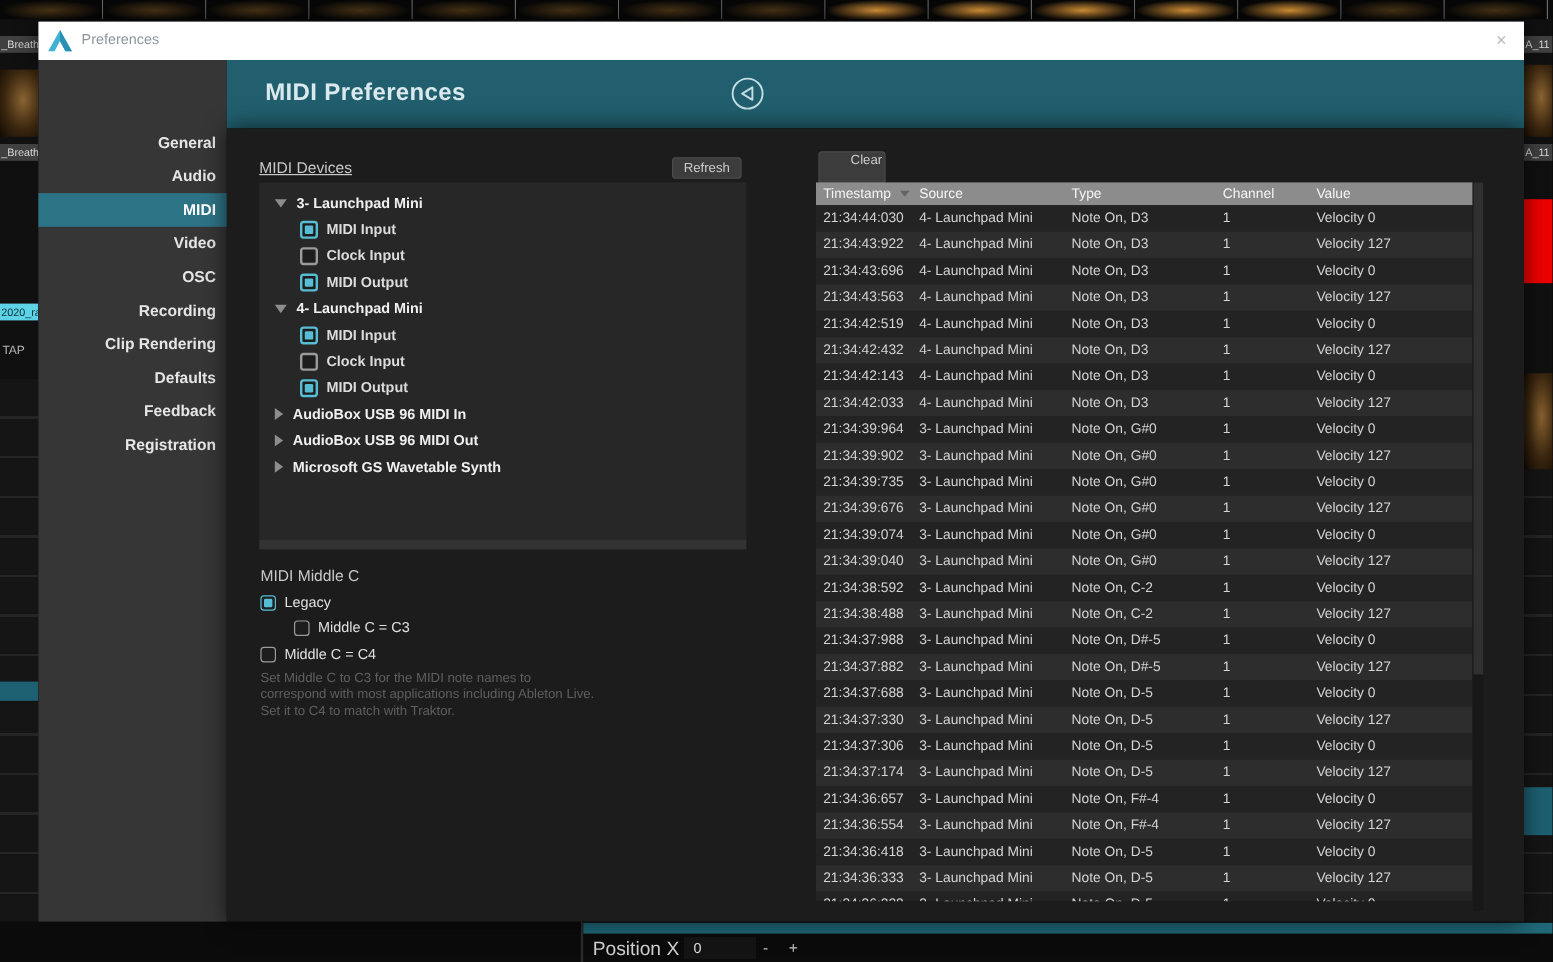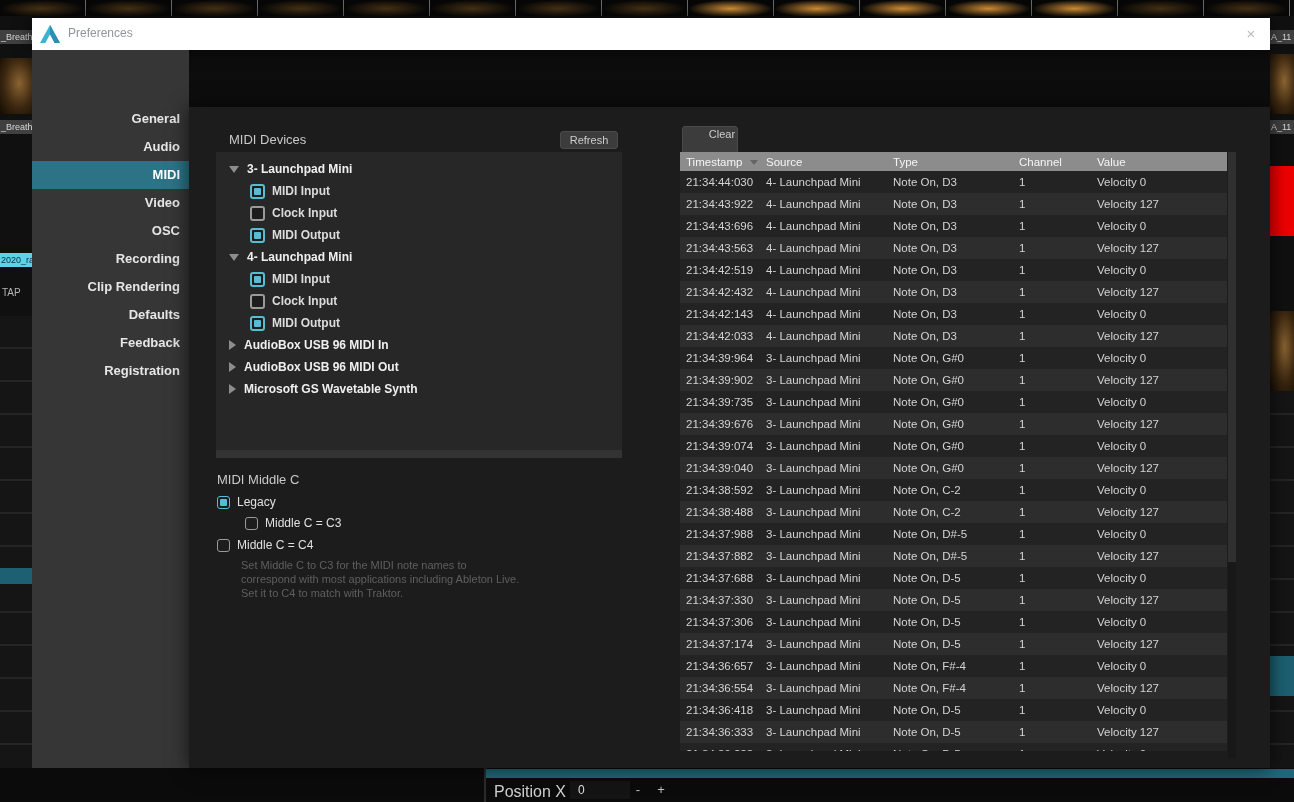--- a/index.html
+++ b/index.html
@@ -66,21 +66,21 @@
   .hscroll { position:absolute; left:0; bottom:0; width:100%; height:8px; background:#333333; }
 
   .cb { display:inline-block; width:15px; height:15px; border:2px solid #9a9a9a; border-radius:3px; background:#1d1d1d; position:relative; cursor:pointer; flex:none; }
   .cb.checked { border-color:#56bdd5; }
   .cb.checked::after { content:""; position:absolute; left:2px; top:2px; width:7px; height:7px; background:#56bdd5; border-radius:1px; }
   .cb.small { width:13px; height:13px; border-width:1px; }
   .cb.small.checked::after { left:2px; top:2px; width:7px; height:7px; }
 
   .midc-row { position:absolute; left:28px; display:flex; align-items:center; height:18px; }
   .midc-row .clabel { font-size:12px; color:#e0e0e0; margin-left:7px; }
-  .help-line { position:absolute; left:28px; font-size:11px; color:#5f5f5f;margin-left:24px; }
+  .help-line { position:absolute; left:28px; font-size:11px; color:#5f5f5f; }
 
   .table { position:absolute; left:491px; top:45px; width:547px; }
   .t-head { display:grid; grid-template-columns:80px 127px 126px 78px 1fr; height:19px; background:#8c8c8c;
     color:#f5f5f5; font-size:11.5px; align-items:center; padding-left:6px; cursor:pointer; }
   .t-head .hc { position:relative; }
   .sort-tri { display:inline-block; width:0; height:0; border-left:4px solid transparent; border-right:4px solid transparent;
     border-top:5px solid #646464; margin-left:8px; vertical-align:middle; }
   .t-body { height:580px; overflow:hidden; }
   .t-row { display:grid; grid-template-columns:80px 127px 126px 78px 1fr; height:22px; align-items:center;
     padding-left:6px; font-size:11.5px; color:#d4d4d4; background:#232323; }
@@ -187,24 +187,33 @@
         <div class="side-item">Video</div>
         <div class="side-item">OSC</div>
         <div class="side-item">Recording</div>
         <div class="side-item">Clip Rendering</div>
         <div class="side-item">Defaults</div>
         <div class="side-item">Feedback</div>
         <div class="side-item">Registration</div>
       </div>
   </div>
 
+  <div class="teal-header">
+    <h1>MIDI Preferences</h1>
+    <div class="back-btn">
+      <svg width="30" height="30" viewBox="0 0 30 30">
+        <circle cx="15" cy="15" r="12.5" fill="none" stroke="#c2dde4" stroke-width="1.6"></circle>
+        <polygon points="10.5,15 19,9.8 19,20.2" fill="none" stroke="#c2dde4" stroke-width="1.6" stroke-linejoin="round"></polygon>
+      </svg>
+    </div>
+  </div>
 
   <div class="main">
 
-    <span class="section-label" style="left:40px; top:25px;">MIDI Devices</span>
+    <span class="section-label" style="left:27px; top:25px;text-decoration:underline;">MIDI Devices</span>
     <div class="btn refresh-btn">Refresh</div>
 
     <div class="tree-panel" id="deviceTree">
 
     <div class="tree-row">
           <span class="tri down"></span>
           <span class="name">3- Launchpad Mini</span>
         </div>
         <div class="tree-row tree-child">
           <span class="cb checked"></span>

